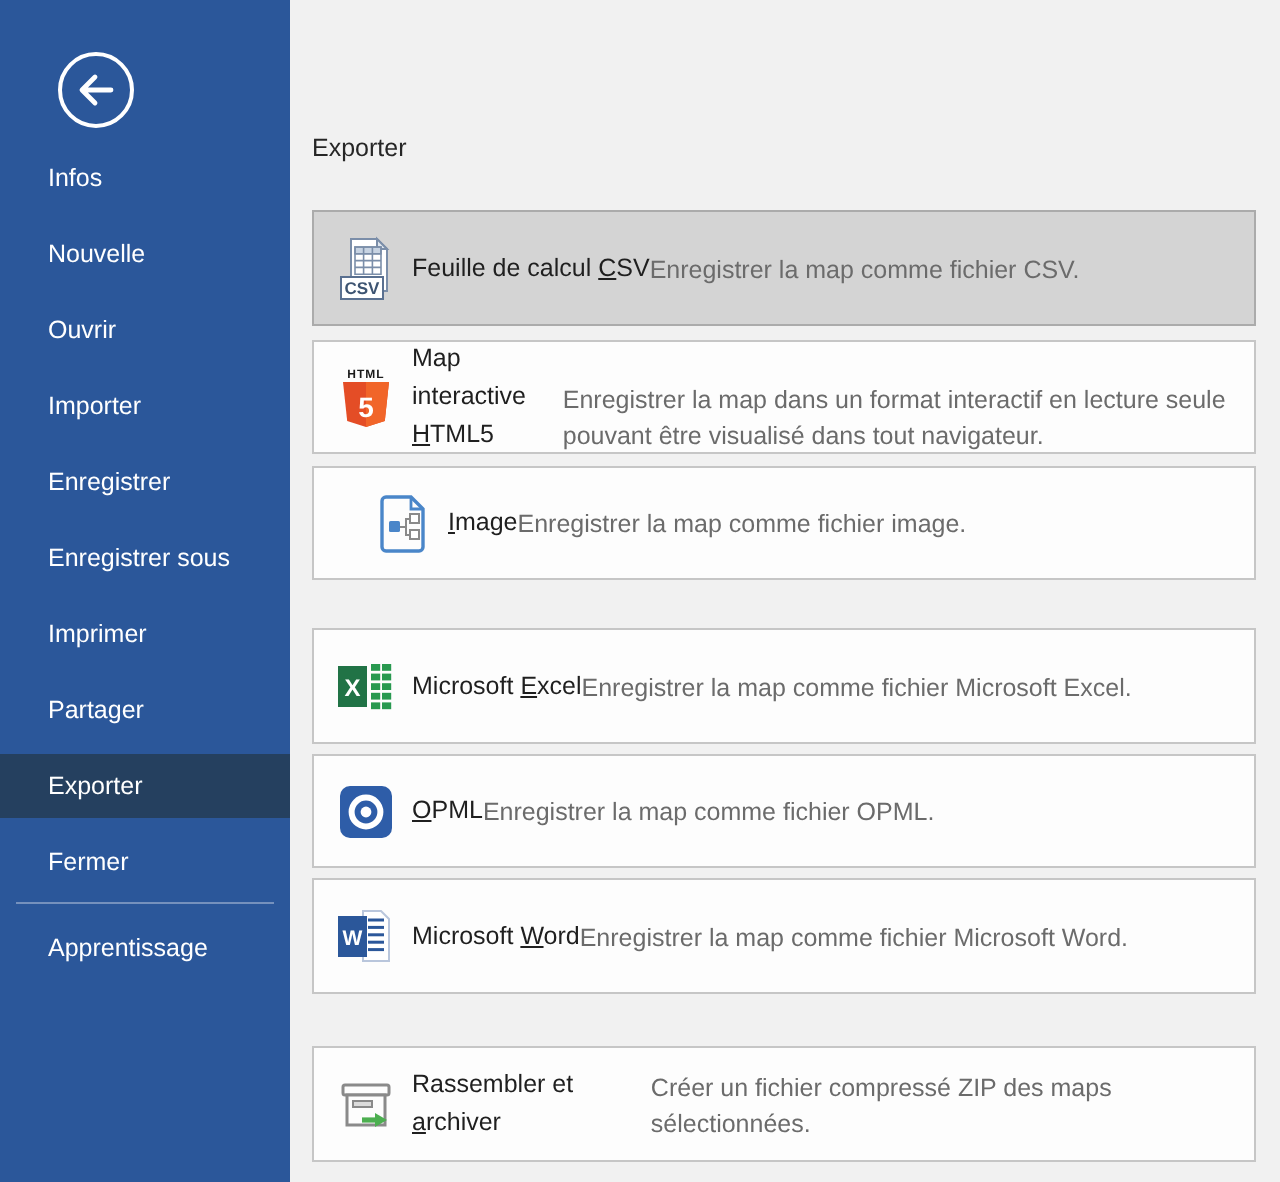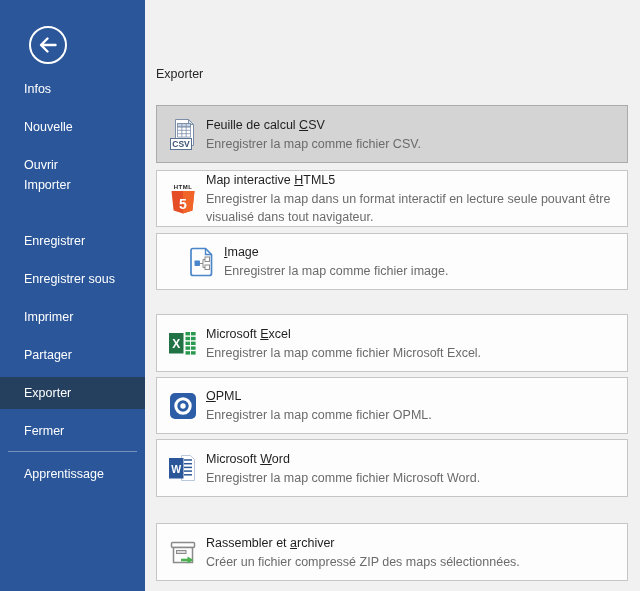--- a/index.html
+++ b/index.html
@@ -43,21 +43,21 @@
     position:absolute; left:11px; width:472px; box-sizing:border-box;
     background:#fdfdfd; border:1px solid #c6c6c6;
     display:flex; align-items:center; padding:0 10px;
     cursor:pointer;
   }
   .export-item.highlighted { background:#d4d4d4; border-color:#ababab; }
   .export-item .icon-box {
     width:32px; height:34px; flex:none; margin-right:7px;
     display:flex; align-items:center; justify-content:center;
   }
-  .export-item .texts { display:flex; flex-direction:column; }
+  .export-item .texts { display:flex; flex-direction:row;align-items:flex-end; }
   .item-title { font-size:12.5px; color:#1f1f1f; line-height:19px; }
   .item-desc  { font-size:12.5px; color:#6b6b6b; line-height:18px; }
   .accel { text-decoration:underline; }
 
   .pos1 { top:105px; height:58px; }
   .pos2 { top:170px; height:57px; }
   .pos3 { top:233px; height:57px;padding-left:28px; }
   .pos4 { top:314px; height:58px; }
   .pos5 { top:377px; height:57px; }
   .pos6 { top:439px; height:58px; }
@@ -76,21 +76,21 @@
     <div class="back-btn">
       <svg width="40" height="40" viewBox="0 0 40 40">
         <circle cx="20" cy="20" r="18" fill="none" stroke="#ffffff" stroke-width="2"></circle>
         <path d="M27.5 20 H13.5 M19.5 13.5 L13 20 L19.5 26.5" fill="none" stroke="#ffffff" stroke-width="2.4" stroke-linecap="round" stroke-linejoin="round"></path>
       </svg>
     </div>
 
     <div class="nav-item" style="top:73px">Infos</div>
     <div class="nav-item" style="top:111px">Nouvelle</div>
     <div class="nav-item" style="top:149px">Ouvrir</div>
-    <div class="nav-item" style="top:169px">Importer</div>
+    <div class="nav-item" style="top:187px">Importer</div>
     <div class="nav-item" style="top:225px">Enregistrer</div>
     <div class="nav-item" style="top:263px">Enregistrer sous</div>
     <div class="nav-item" style="top:301px">Imprimer</div>
     <div class="nav-item" style="top:339px">Partager</div>
     <div class="nav-item selected" style="top:377px">Exporter</div>
     <div class="nav-item" style="top:415px">Fermer</div>
     <div class="nav-divider"></div>
     <div class="nav-item" style="top:458px">Apprentissage</div>
   </div>
 

